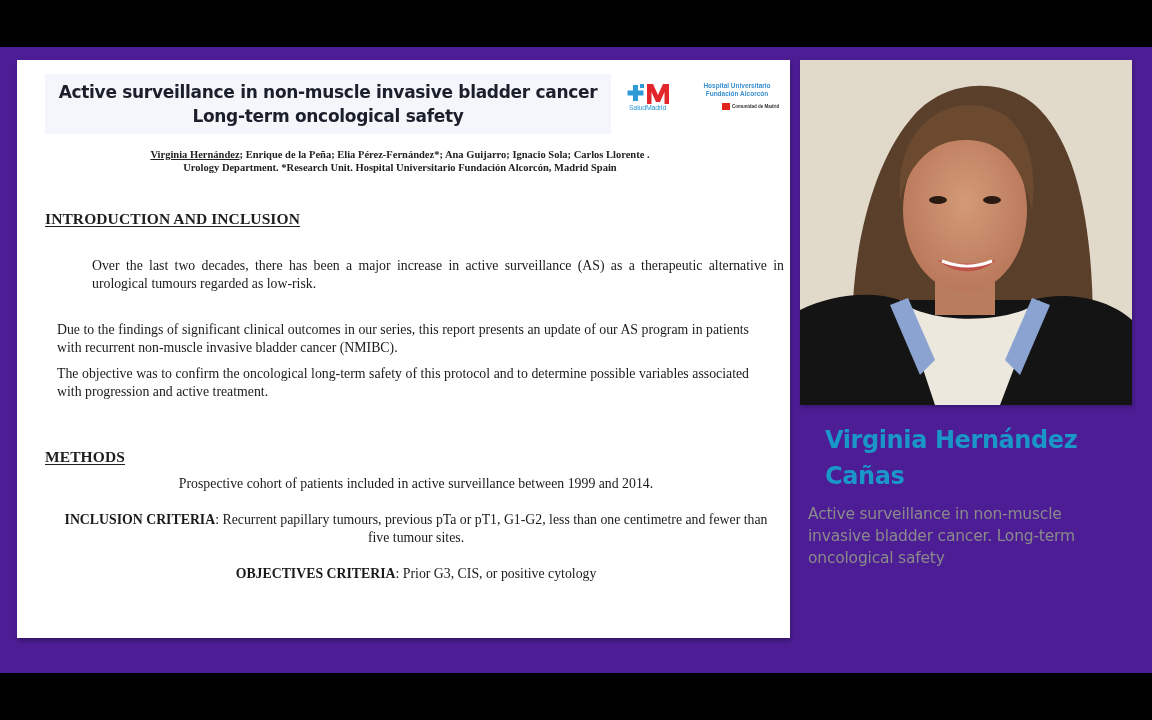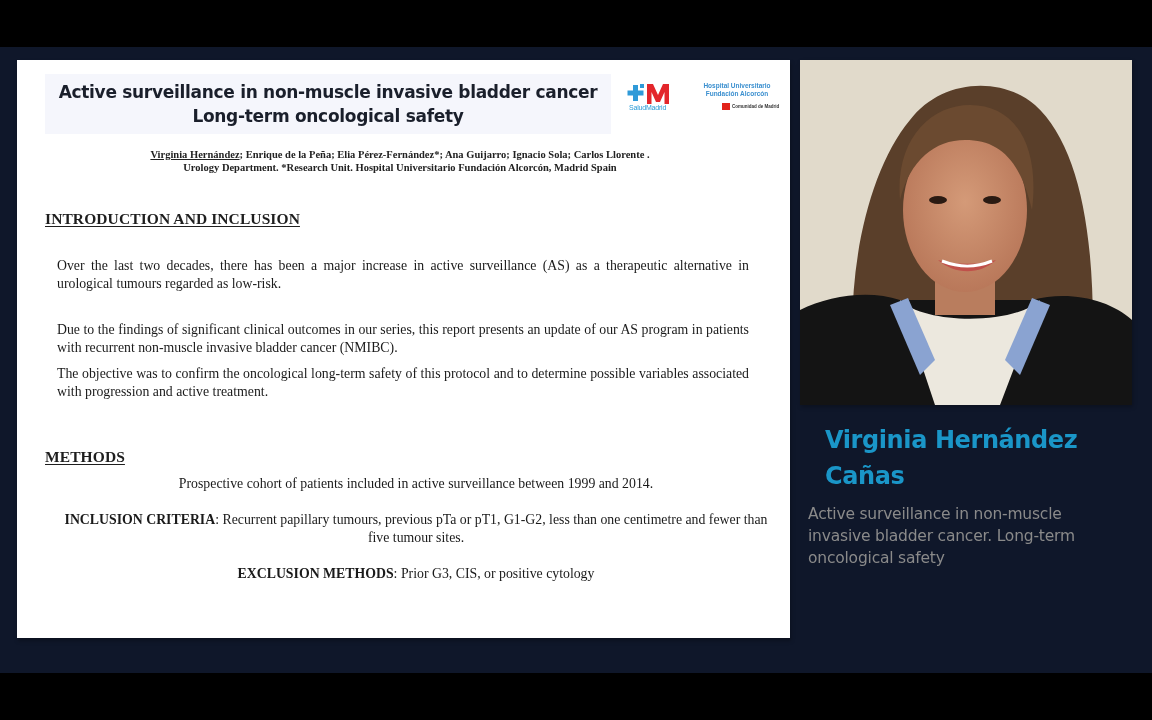--- a/index.html
+++ b/index.html
@@ -1,21 +1,21 @@
 <!DOCTYPE html>
 <html><head>
 <meta charset="utf-8">
 <style>
   * { box-sizing: border-box; margin: 0; padding: 0; }
   html, body { width: 1152px; height: 720px; overflow: hidden; background: #000; }
   body { position: relative; font-family: "Liberation Serif", serif; }
 
   .stage {
     position: absolute; left: 0; top: 47px; width: 1152px; height: 626px;
-    background: #0f172a;
+    background: #4c1d95;
   }
 
   
   .slide {
     position: absolute; left: 17px; top: 13px; width: 773px; height: 578px;
     background: #ffffff;
     box-shadow: 1px 3px 4px rgba(0,0,0,0.28);
   }
   .banner {
     position: absolute; left: 28px; top: 14px; width: 566px; height: 60px;
@@ -124,28 +124,28 @@
       <span class="sq"></span>
       <span>Comunidad de Madrid</span>
     </div>
 
     <div class="authors">
       <div><u>Virginia Hernández</u><span>; Enrique de la Peña; Elia Pérez-Fernández*;  Ana Guijarro; Ignacio Sola; Carlos Llorente .</span></div>
       <div>Urology Department. *Research Unit. Hospital Universitario Fundación Alcorcón, Madrid  Spain</div>
     </div>
 
     <div class="h-section" style="top:150px;">INTRODUCTION  AND INCLUSION</div>
-    <p class="para" style="top:197px;">Over the last two decades, there has been a major increase in active surveillance (AS) as a therapeutic alternative in urological tumours regarded as low-risk.</p>
+    <p class="para" style="top:197px;margin-left:35px;">Over the last two decades, there has been a major increase in active surveillance (AS) as a therapeutic alternative in urological tumours regarded as low-risk.</p>
     <p class="para" style="top:261px;">Due to the findings of significant clinical outcomes in our series, this report presents an update of our AS program in patients with recurrent non-muscle invasive bladder cancer (NMIBC).</p>
     <p class="para" style="top:305px;">The objective was to confirm the oncological long-term safety of this protocol and to determine possible variables associated with progression and active treatment.</p>
 
     <div class="h-section" style="top:373px;margin-top:15px;">METHODS</div>
     <p class="para m" style="top:415px;">Prospective cohort of patients included in active surveillance  between 1999 and 2014.</p>
     <p class="para m" style="top:451px;"><b>INCLUSION CRITERIA</b><span>: Recurrent papillary  tumours, previous pTa or pT1, G1-G2,  less than one centimetre and fewer than five tumour sites.</span></p>
-    <p class="para m" style="top:505px;"><b>EXCLUSION METHODS</b><span>: Prior G3, CIS, or positive cytology</span></p>
+    <p class="para m" style="top:505px;"><b>OBJECTIVES CRITERIA</b><span>: Prior G3, CIS, or positive cytology</span></p>
   </div>
 
   <div class="photo">
     <svg width="332" height="345" viewBox="0 0 332 345">
       <defs>
         <radialGradient id="face" cx="50%" cy="45%" r="55%">
           <stop offset="0%" stop-color="#d49a78"></stop>
           <stop offset="100%" stop-color="#b9785a"></stop>
         </radialGradient>
       </defs>

